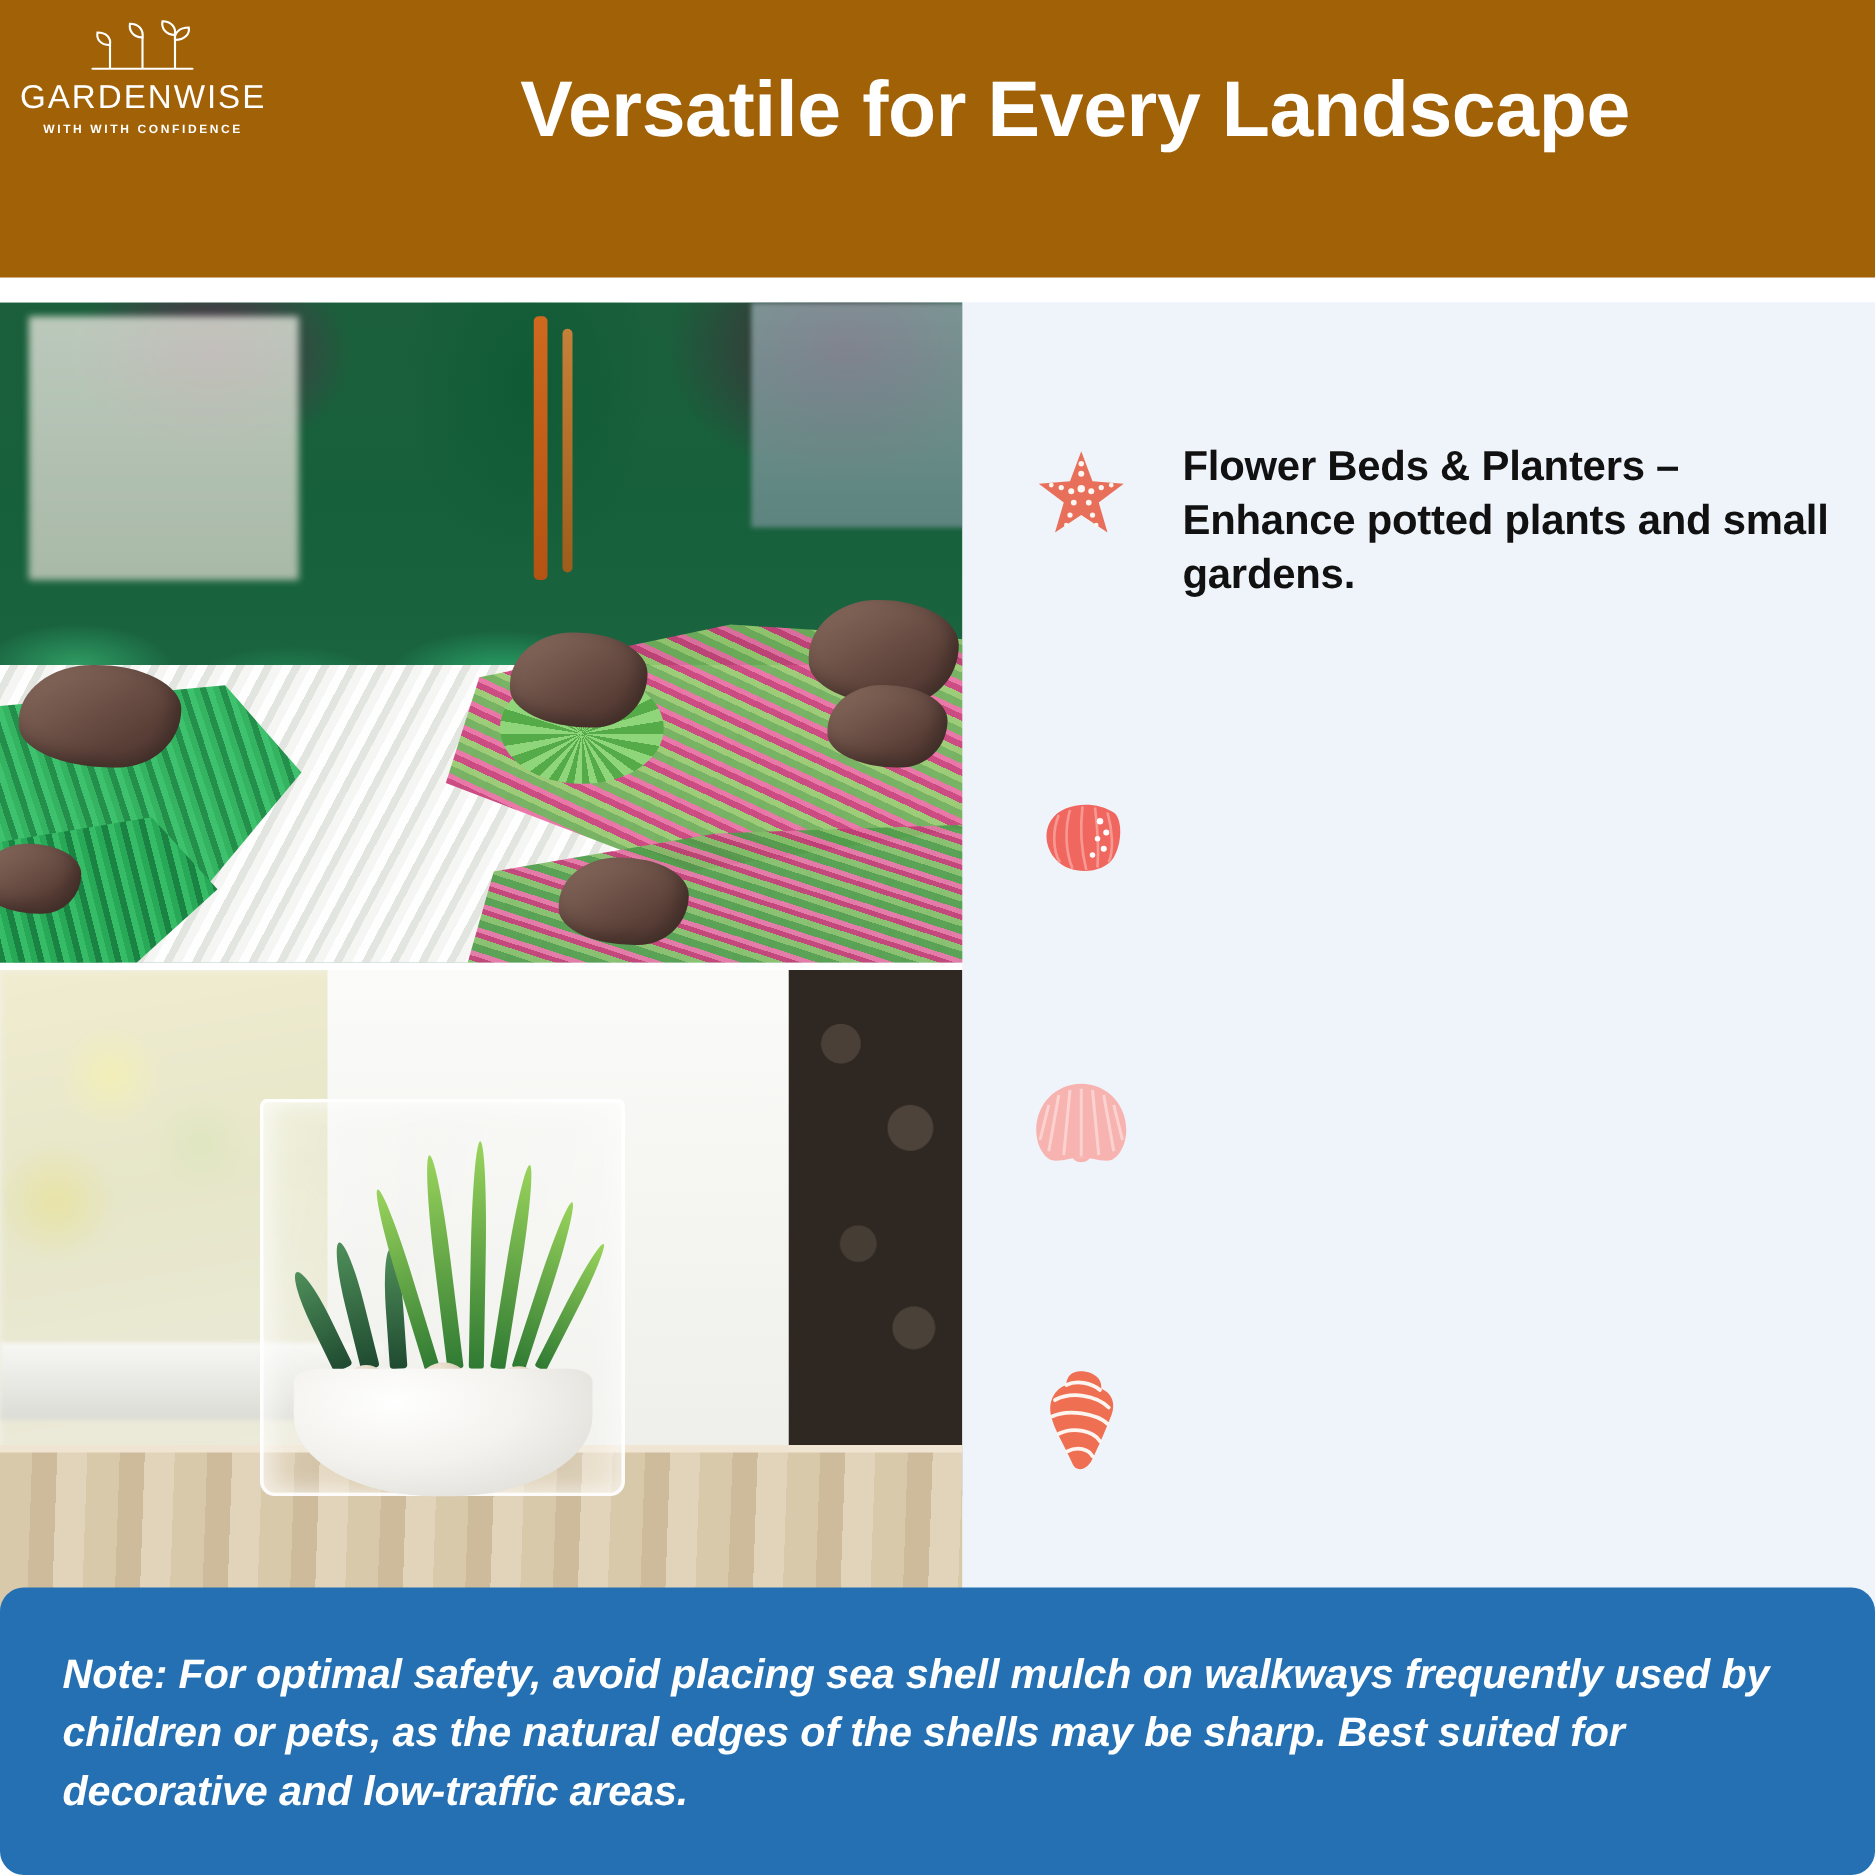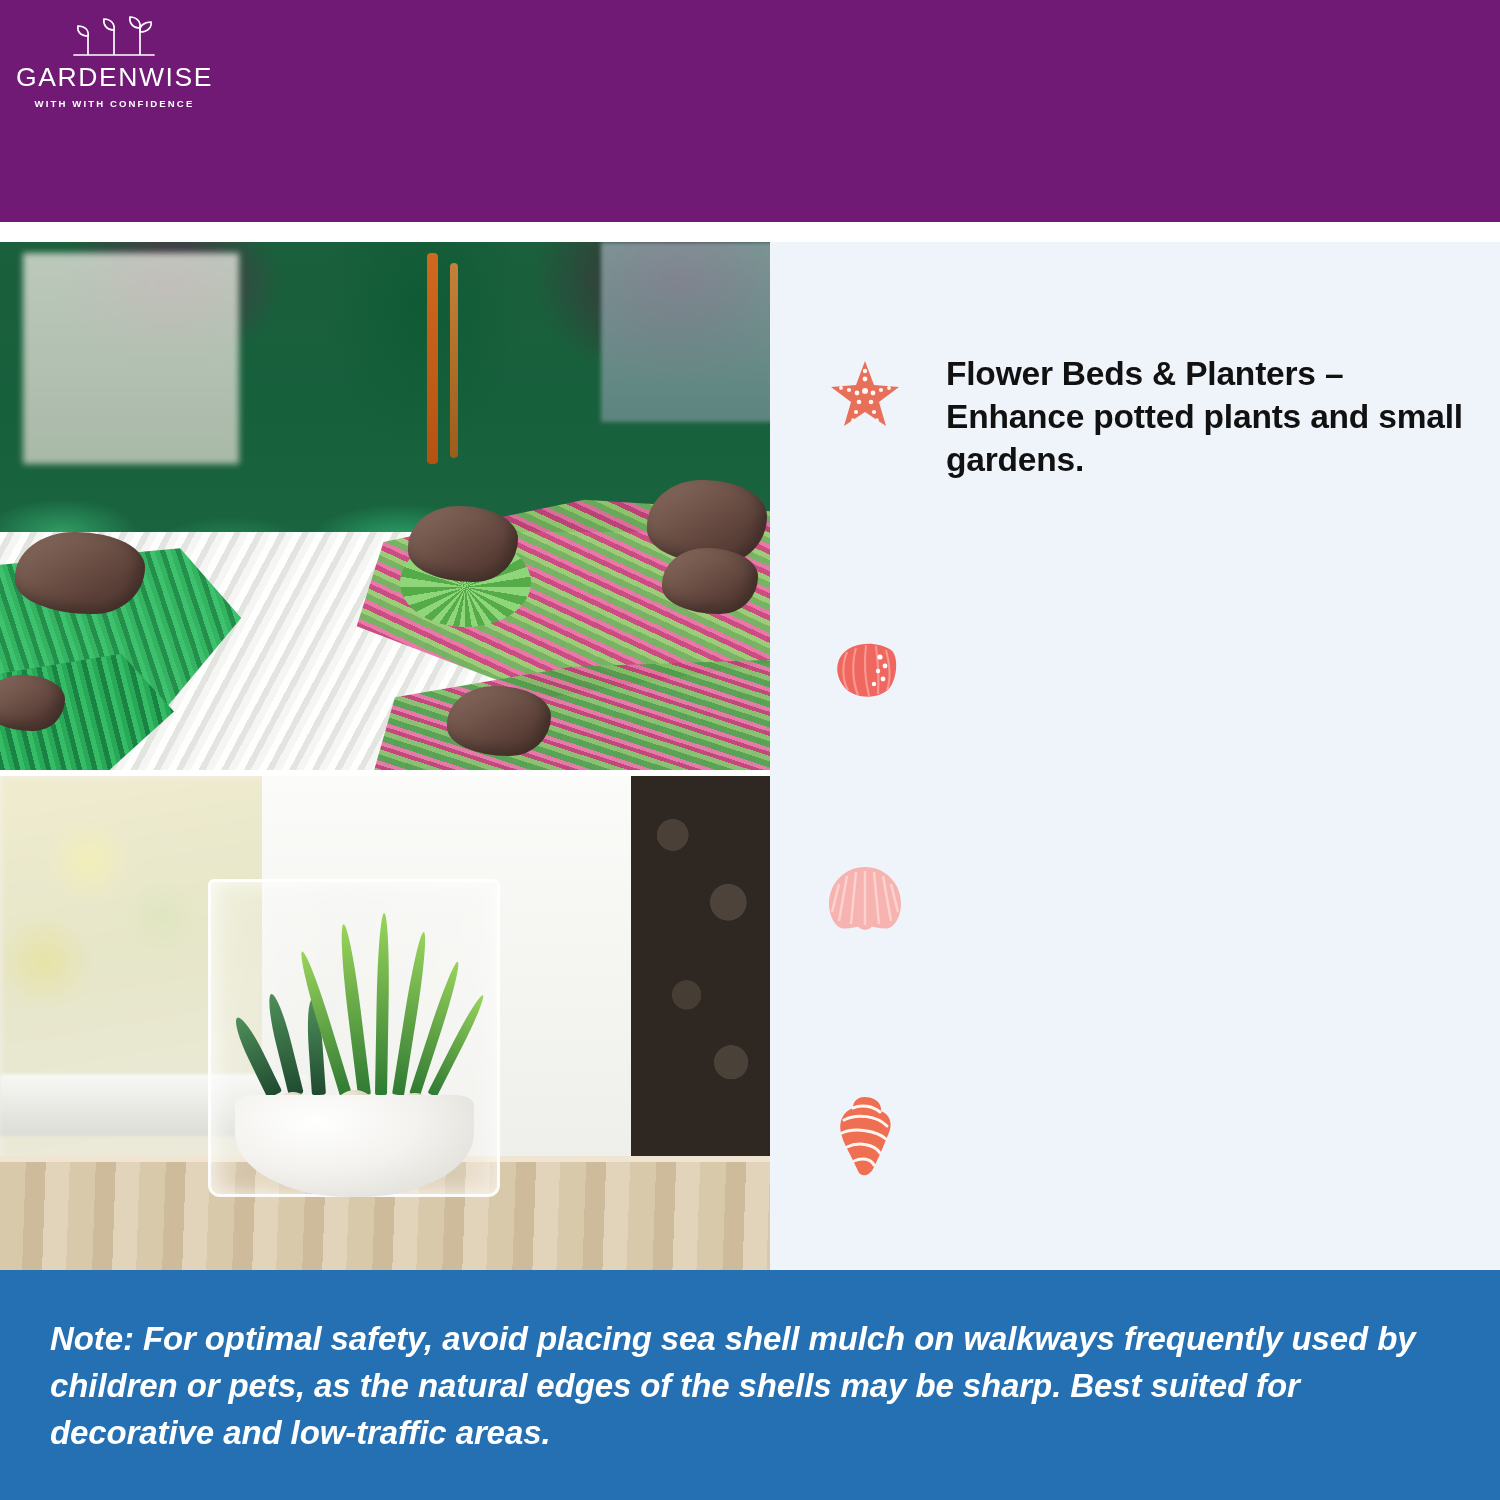--- a/index.html
+++ b/index.html
@@ -7,21 +7,21 @@
   body {
     font-family:"Liberation Sans", sans-serif;
     background:#ffffff;
     position:relative;
     overflow:hidden;
   }
 
   
   .header {
     position:absolute; left:0; top:0; width:1500px; height:222px;
-    background:#701a75;
+    background:#a16207;
   }
   .logo-block {
     position:absolute; left:12px; top:14px; width:205px; text-align:center;
   }
   .logo-mark { width:130px; height:48px; margin:0 auto 2px; display:block; }
   .logo-name {
     color:#ffffff; font-size:26.5px; font-weight:400; letter-spacing:1.6px;
     line-height:1; white-space:nowrap;
   }
   .logo-tag {
@@ -203,20 +203,21 @@
   .f-text {
     color:#111111; font-size:33.5px; font-weight:700; line-height:1.28;
     letter-spacing:-0.2px;
   }
 
   
   .footer {
     position:absolute; left:0; top:1270px; width:1500px; height:230px;
     background:#2470b3;
     padding:46px 54px 0 50px;
+    border-radius:19px;
   }
   .footer-note {
     color:#ffffff; font-size:33px; font-style:italic; font-weight:700;
     line-height:1.42; letter-spacing:-0.1px;
   }
 </style>
 </head>
 <body>
 
 <div class="header">
@@ -231,20 +232,21 @@
         <path d="M90 40 L90 12"></path>
         <path d="M90 14 C82 14 79 8 80 3 C87 3 91 8 90 14 Z"></path>
         <path d="M90 18 C98 18 102 13 101 8 C94 8 89 12 90 18 Z"></path>
         <path d="M24 41 L104 41"></path>
       </g>
     </svg>
     <div class="logo-name">GARDENWISE</div>
     <div class="logo-tag">WITH WITH CONFIDENCE</div>
   </div>
 
+  <div class="header-title">Versatile for Every Landscape</div>
 </div>
 
 <div class="body-area">
 
   <div class="photos">
 
     <div class="photo photo-top">
       <div class="p1">
         <div class="p1-sky"></div>
         <div class="p1-wall"></div>

